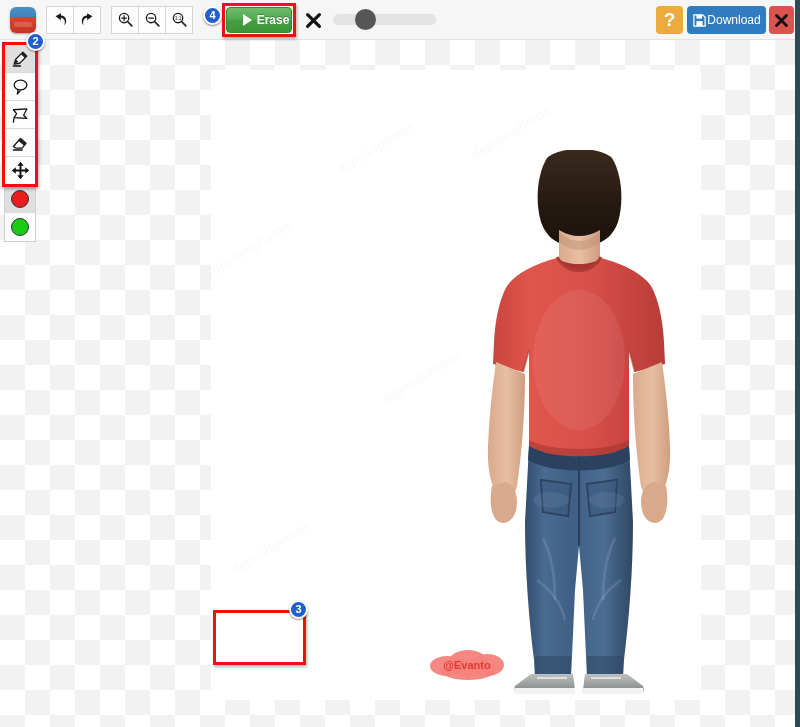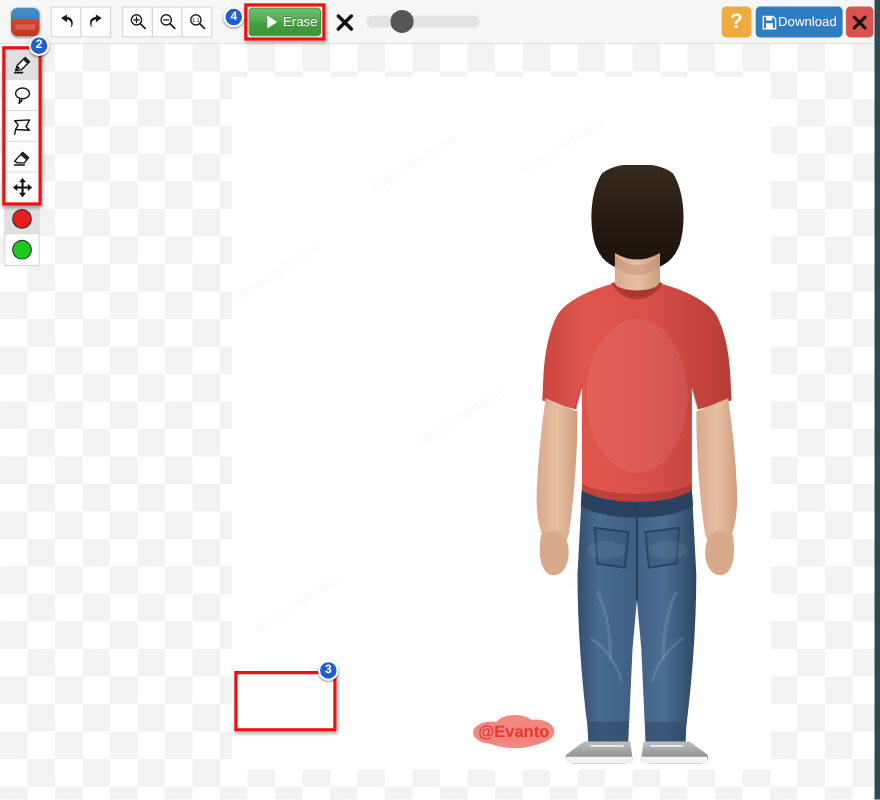--- a/index.html
+++ b/index.html
@@ -112,21 +112,21 @@
     width: 66px; height: 26px;
     background: linear-gradient(180deg, #6fbd6c 0%, #4ea84c 50%, #43a041 51%, #3b9539 100%);
     border: 1px solid #338a31;
     border-radius: 4px;
     display: flex;
     align-items: center;
     justify-content: center;
     gap: 5px;
     color: #ffffff;
     font-size: 12px;
-    font-weight: normal;
+    font-weight: bold;
     text-shadow: 0 -1px 0 rgba(0,0,0,0.25);
     padding-left: 14px;
   }
   .play-tri {
     width: 0; height: 0;
     border-left: 9px solid #ffffff;
     border-top: 6px solid transparent;
     border-bottom: 6px solid transparent;
   }
 
@@ -262,21 +262,21 @@
     width: 74px; height: 30px;
   }
   #watermark-blob .blob-text {
     position: absolute;
     left: 0; top: 0;
     width: 74px; height: 30px;
     display: flex;
     align-items: center;
     justify-content: center;
     color: #e23a33;
-    font-size: 15px;
+    font-size: 11px;
     font-weight: bold;
     z-index: 2;
   }
 
   .blob-shape {
     position: absolute;
     background: #f4827c;
     border-radius: 50%;
     opacity: 0.95;
   }

